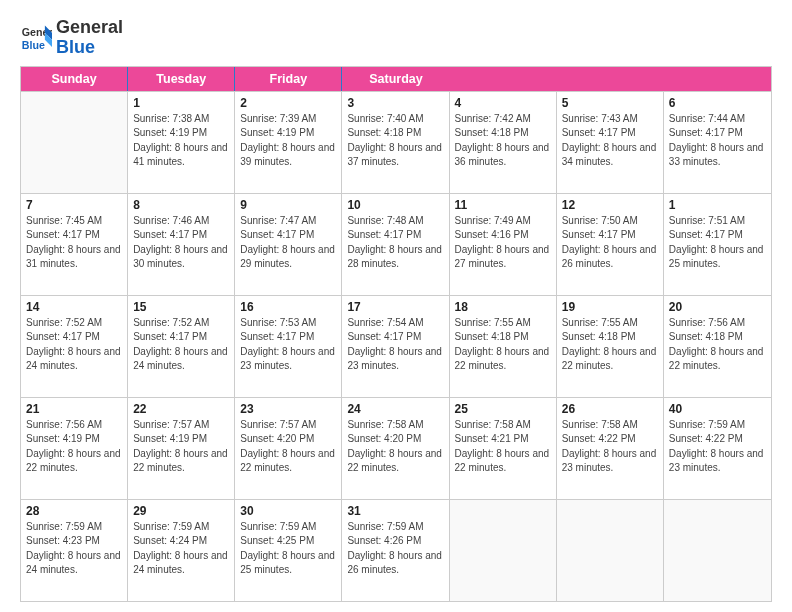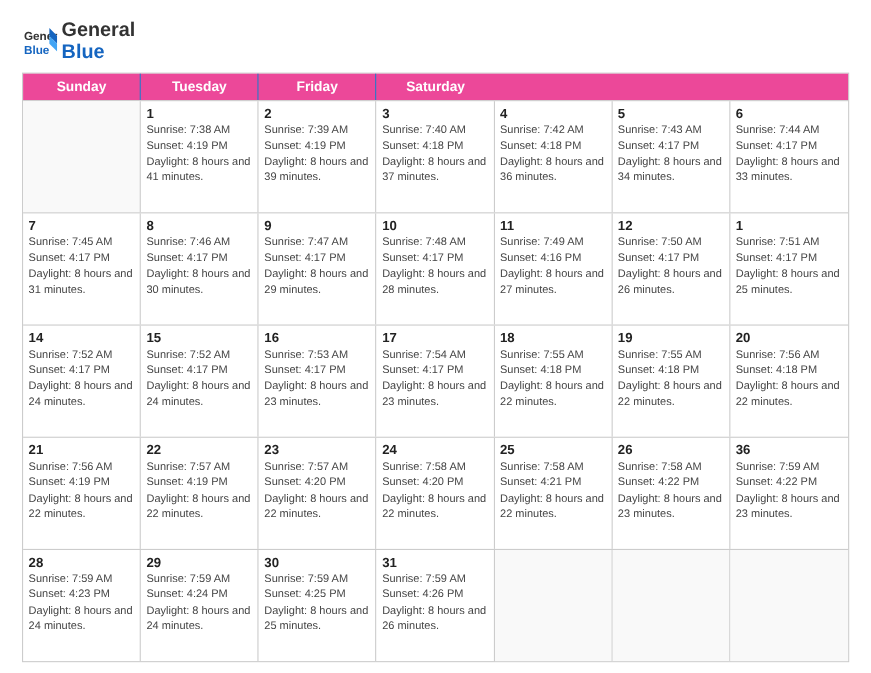--- a/index.html
+++ b/index.html
@@ -244,21 +244,21 @@
           </div>
           <div class="cal-cell">
             <div class="day-num">25</div>
             <div class="day-info">Sunrise: 7:58 AM<br>Sunset: 4:21 PM<br>Daylight: 8 hours and 22 minutes.</div>
           </div>
           <div class="cal-cell">
             <div class="day-num">26</div>
             <div class="day-info">Sunrise: 7:58 AM<br>Sunset: 4:22 PM<br>Daylight: 8 hours and 23 minutes.</div>
           </div>
           <div class="cal-cell">
-            <div class="day-num">36</div>
+            <div class="day-num">40</div>
             <div class="day-info">Sunrise: 7:59 AM<br>Sunset: 4:22 PM<br>Daylight: 8 hours and 23 minutes.</div>
           </div>
         </div>
         <div class="cal-week">
           <div class="cal-cell">
             <div class="day-num">28</div>
             <div class="day-info">Sunrise: 7:59 AM<br>Sunset: 4:23 PM<br>Daylight: 8 hours and 24 minutes.</div>
           </div>
           <div class="cal-cell">
             <div class="day-num">29</div>

